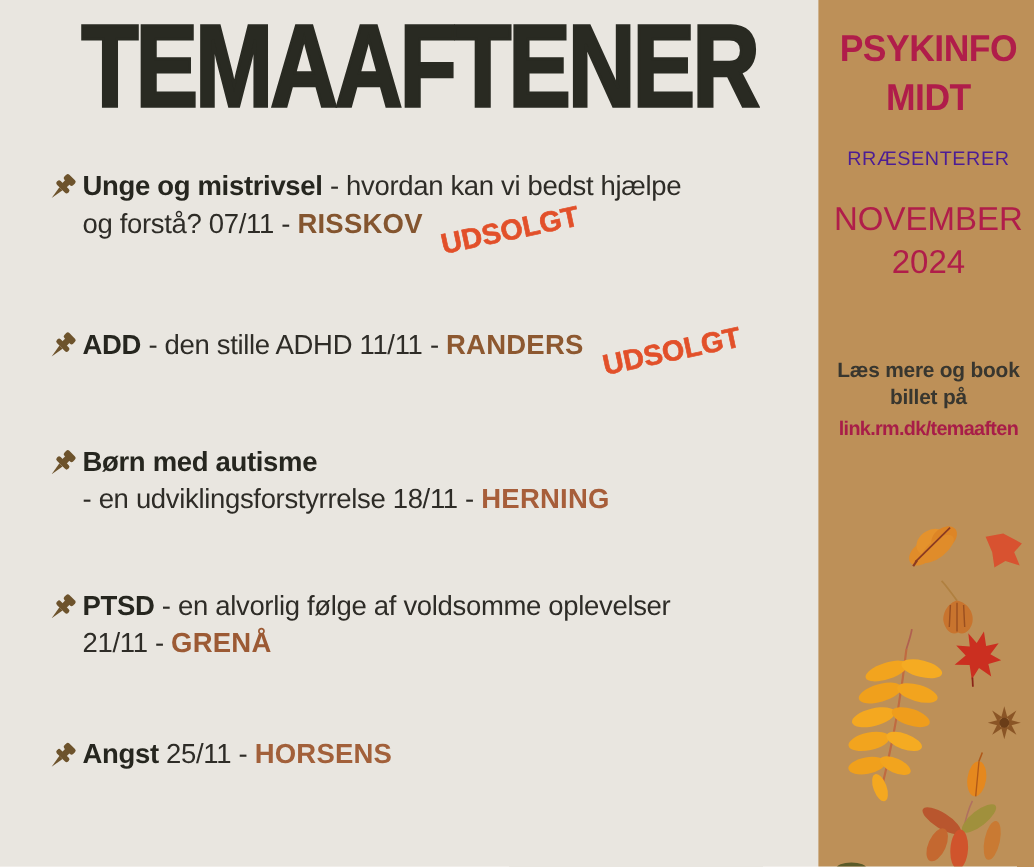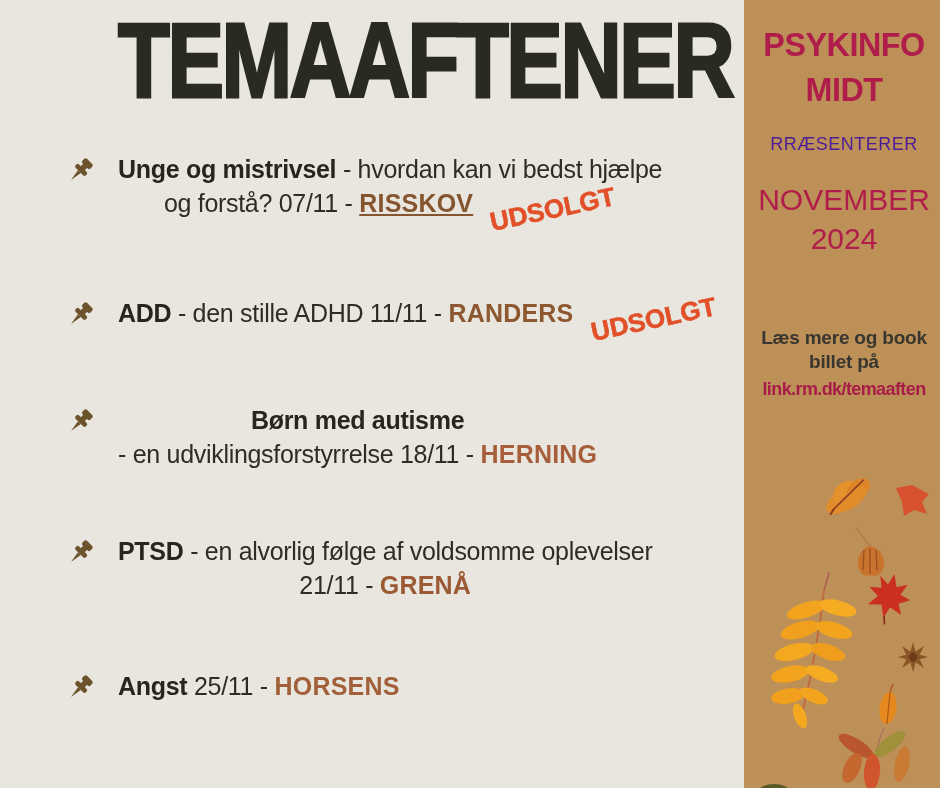--- a/index.html
+++ b/index.html
@@ -1,23 +1,23 @@
 <!DOCTYPE html>
 <html><head>
 <meta charset="utf-8">
 <style>
   html,body{margin:0;padding:0;}
   .poster{position:relative;width:940px;height:788px;background:#e9e6e0;
     font-family:"Liberation Sans",sans-serif;overflow:hidden;}
-  .main{position:absolute;left:0;top:0;width:740px;height:788px;margin-left:44px;}
+  .main{position:absolute;left:0;top:0;width:740px;height:788px;}
   .title{position:absolute;top:0px;left:0;width:740px;text-align:center;
     font-size:106px;font-weight:bold;color:#292a22;letter-spacing:-3px;
     transform:scaleX(0.80);transform-origin:50% 0;-webkit-text-stroke:3px #292a22;
     white-space:nowrap;}
-  .event{position:absolute;left:20px;display:flex;gap:22px;text-align:center;}
+  .event{position:absolute;left:40px;display:flex;gap:3px;}
   .event:nth-of-type(1){top:152px}
   .event:nth-of-type(2){top:296px}
   .event:nth-of-type(3){top:403px}
   .event:nth-of-type(4){top:534px}
   .event:nth-of-type(5){top:669px}
   .pin{width:32px;height:36px;flex:none;margin-top:1px;color:#6d532c;}
   .etext{font-size:25px;line-height:34px;color:#2e2c27;letter-spacing:-0.3px;}
   .eline{white-space:nowrap;}
   .seg-bold{font-weight:bold;color:#26261f;}
   .seg-city{font-weight:bold;letter-spacing:0.2px;}
@@ -48,21 +48,21 @@
   <svg class="pin" viewBox="0 0 40 40" xmlns="http://www.w3.org/2000/svg">
     <g transform="rotate(45 20 20)" fill="currentColor">
       <rect x="13" y="3" width="14" height="8" rx="2.5"></rect>
       <rect x="16.5" y="9" width="7" height="7"></rect>
       <rect x="11" y="15" width="18" height="6" rx="2.5"></rect>
       <polygon points="17.5,21 22.5,21 20,36"></polygon>
     </g>
   </svg>
 <div class="etext">
             <div class="eline"><span class="seg-bold">Unge og mistrivsel</span><span> - hvordan kan vi bedst hjælpe</span></div>
-            <div class="eline"><span>og forstå? 07/11 - </span><span class="seg-city" style="color: rgb(132, 85, 47); text-decoration: underline;">RISSKOV</span><span class="badge">UDSOLGT</span></div>
+            <div class="eline"><span>og forstå? 07/11 - </span><span class="seg-city" style="color: rgb(132, 85, 47);">RISSKOV</span><span class="badge">UDSOLGT</span></div>
           </div>
         </div>
         <div class="event">
   <svg class="pin" viewBox="0 0 40 40" xmlns="http://www.w3.org/2000/svg">
     <g transform="rotate(45 20 20)" fill="currentColor">
       <rect x="13" y="3" width="14" height="8" rx="2.5"></rect>
       <rect x="16.5" y="9" width="7" height="7"></rect>
       <rect x="11" y="15" width="18" height="6" rx="2.5"></rect>
       <polygon points="17.5,21 22.5,21 20,36"></polygon>
     </g>

